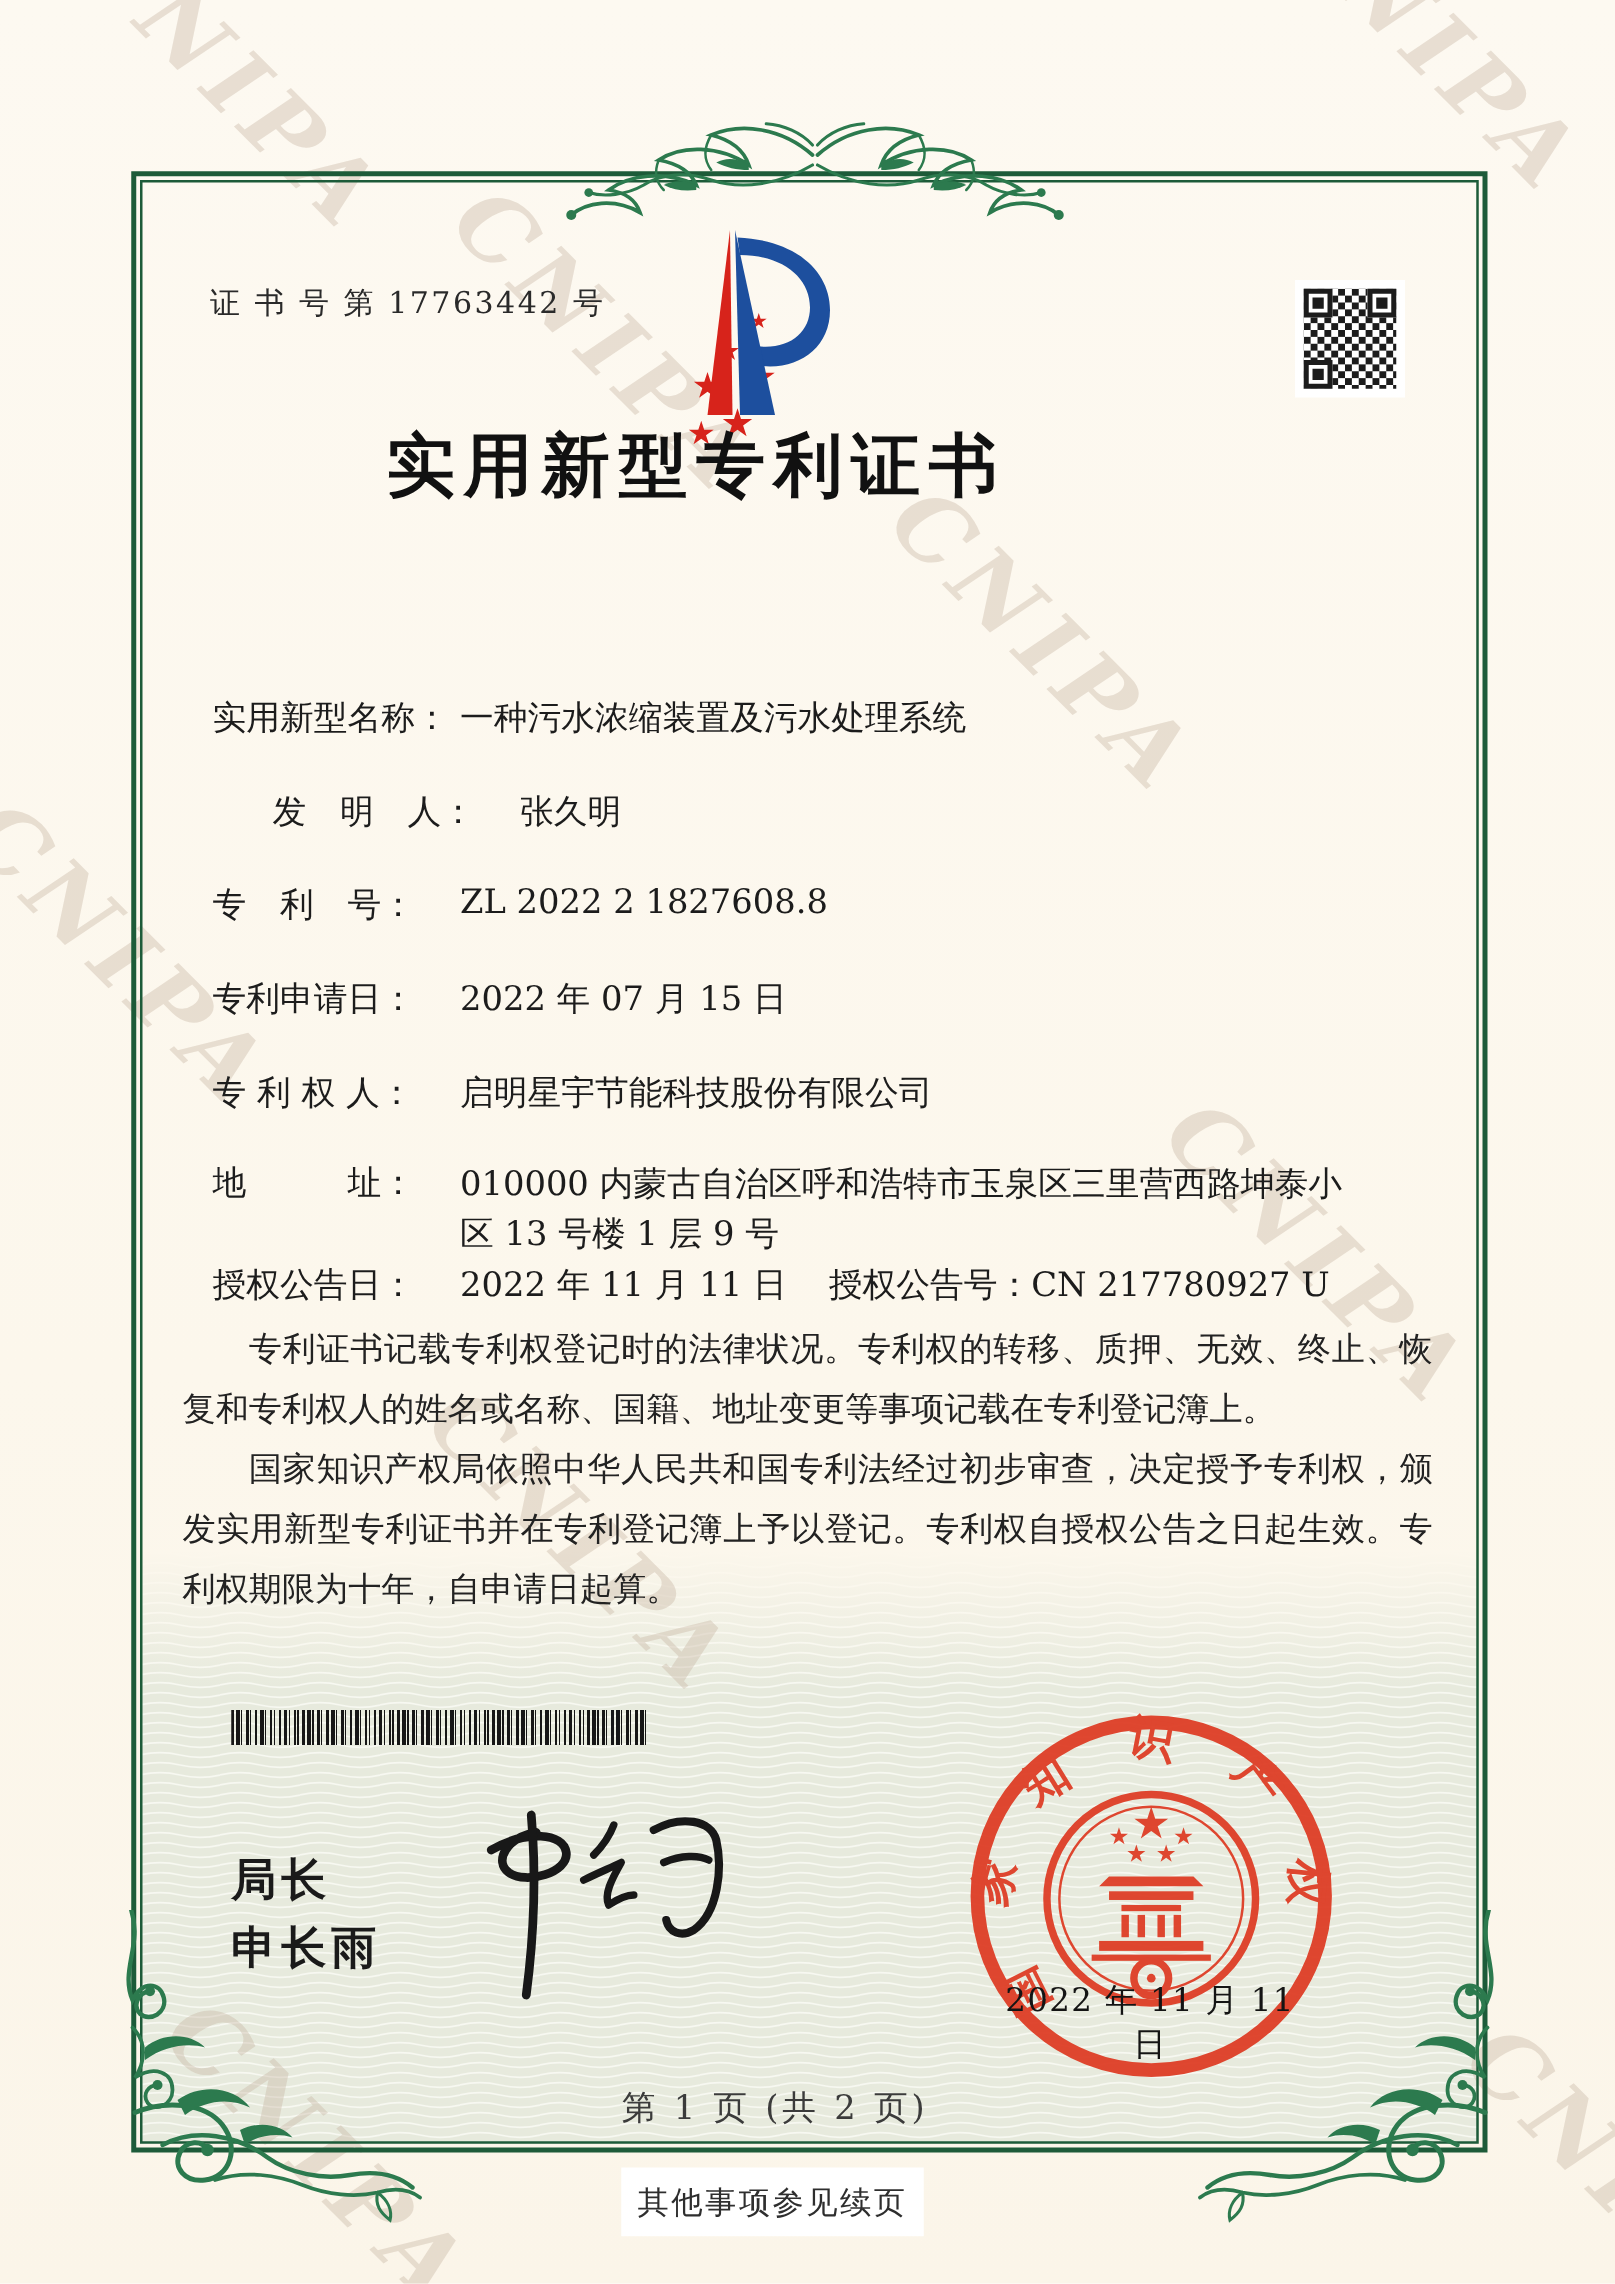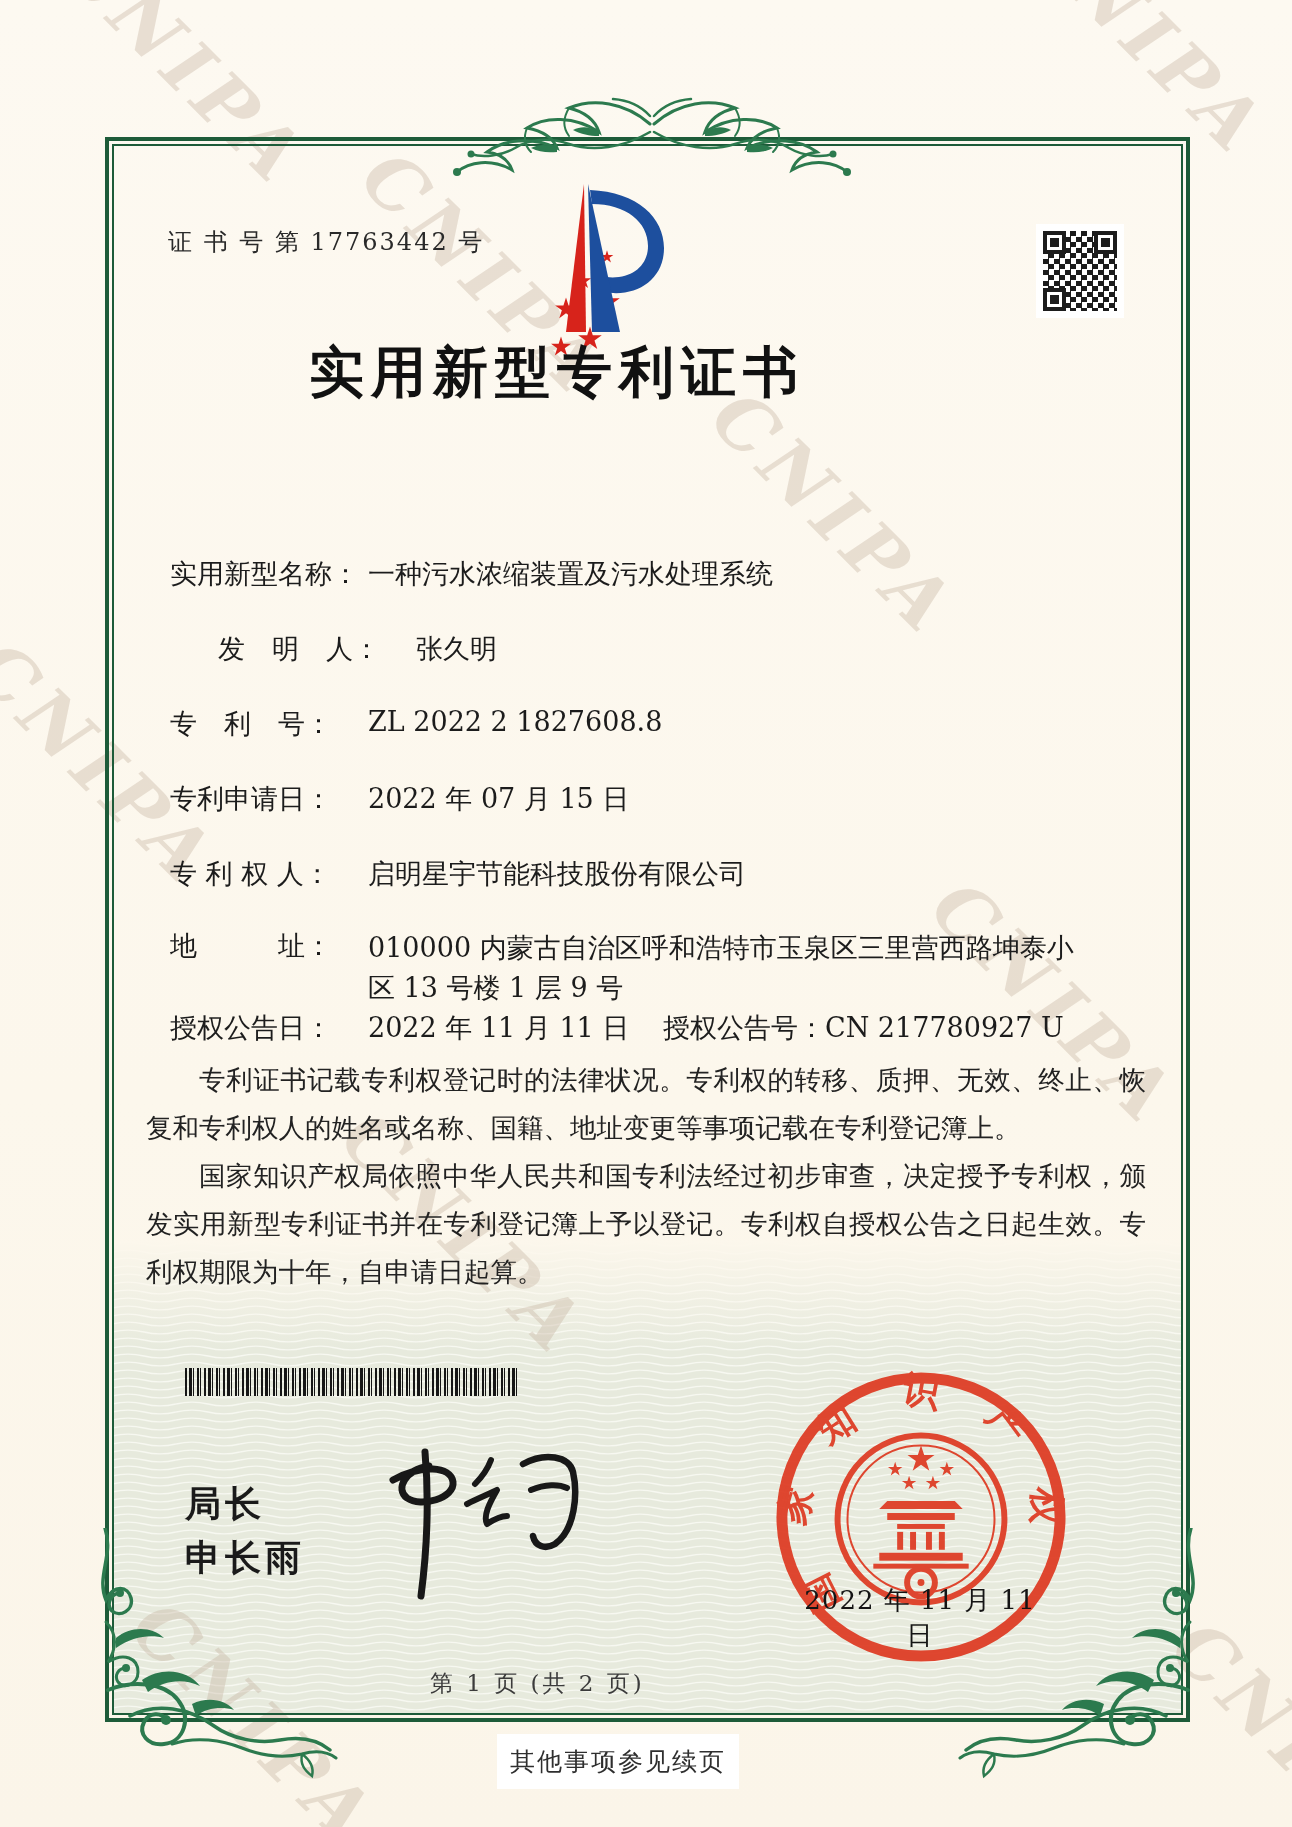--- a/index.html
+++ b/index.html
@@ -59,22 +59,22 @@
                #161616 15px 16px, transparent 16px 19px); }
 
   .signer { position:absolute; left:185px; top:1477px; font-family:"Liberation Sans","DejaVu Sans",sans-serif;
             font-weight:700; font-size:36px; color:#1a1a1a; line-height:54px; letter-spacing:4px; }
   .signature { position:absolute; left:355px; top:1438px; }
 
   .seal { position:absolute; left:772px; top:1368px; width:298px; height:298px; z-index:5; opacity:0.93; }
   .seal-date { position:absolute; left:800px; top:1583px; width:240px; text-align:center;
                font-size:26px; color:#141414; letter-spacing:1px; z-index:6; }
 
-  .page-no { position:absolute; left:430px; top:1668px; width:380px; 
-             font-size:23px; color:#3b3b3b; letter-spacing:3px; z-index:3; }
+  .page-no { position:absolute; left:430px; top:1668px; width:380px; text-align:center;
+             font-size:27px; color:#3b3b3b; letter-spacing:3px; z-index:3; }
 
   .note-box { position:absolute; left:497px; top:1734px; width:242px; padding:11px 0;
               background:#ffffff; text-align:center; font-size:25px; color:#2e2e2e;
               letter-spacing:2px; z-index:3; }
 
   .ornament { position:absolute; z-index:5; pointer-events:none; }
   .orn-top { left:417px; top:86px; }
   .orn-bl  { left:72px;  top:1528px; }
   .orn-br  { left:954px; top:1528px; transform:scaleX(-1); }
 

